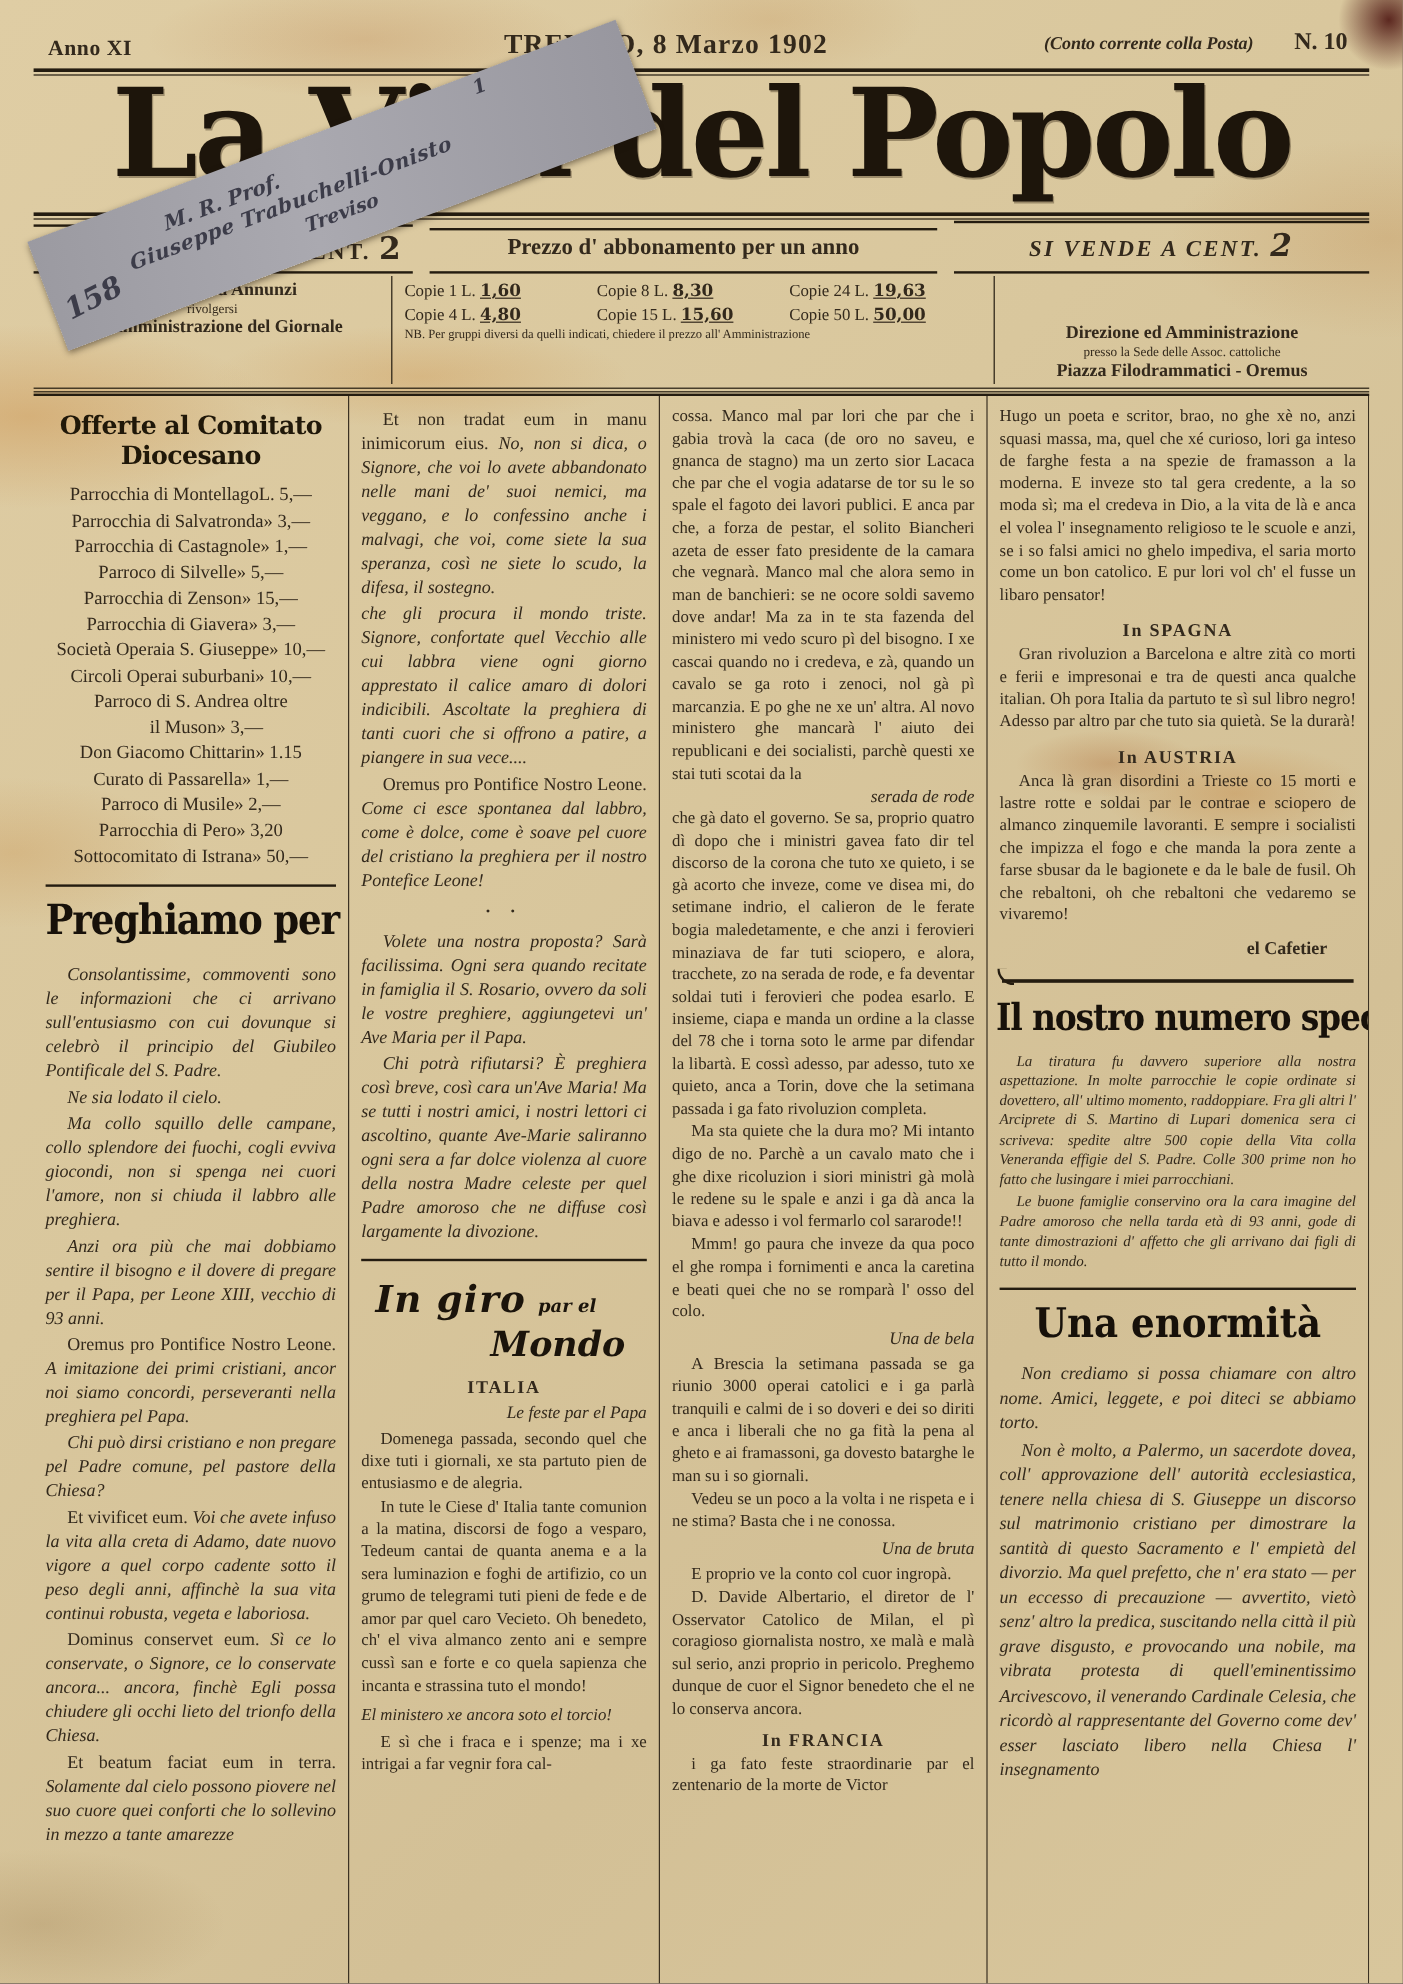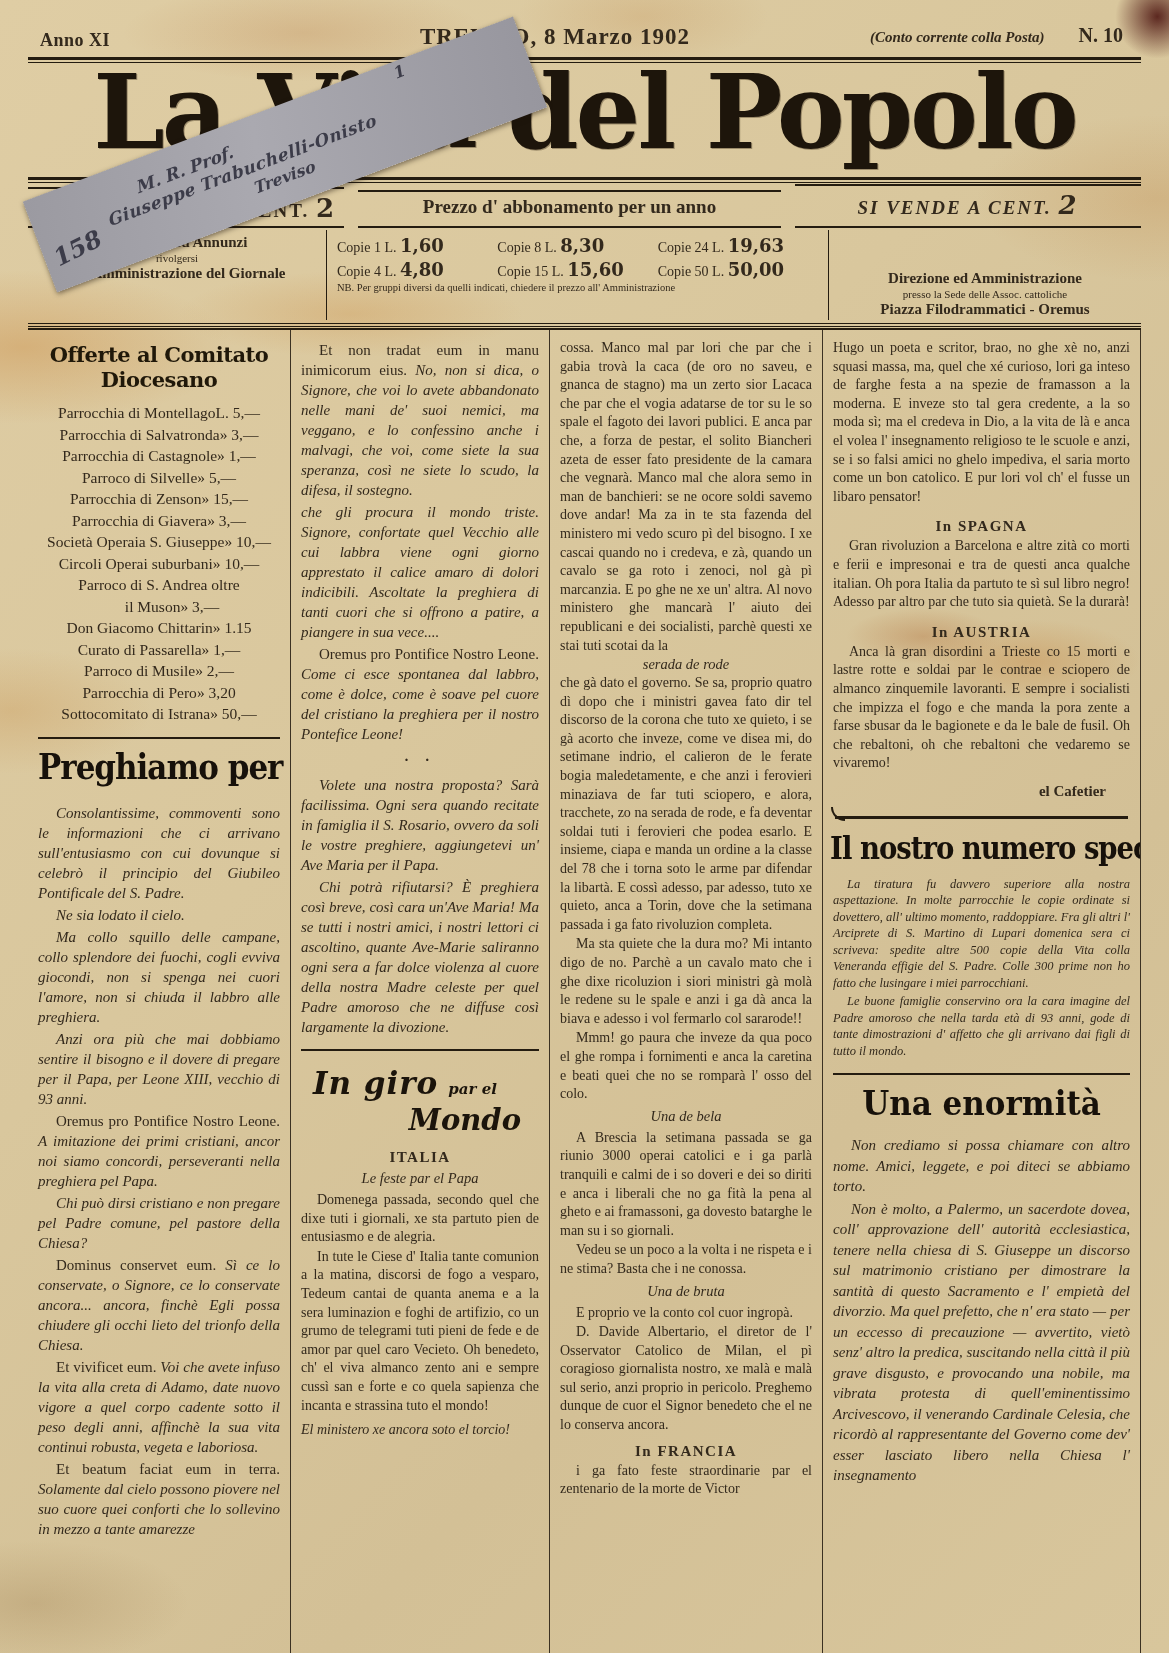--- a/index.html
+++ b/index.html
@@ -40,21 +40,21 @@
   .pb-right{width:330px;text-align:center;font-size:19px;letter-spacing:2px;margin-top:-3px;font-style:italic;}
   .big2{font-size:26px;font-family:"DejaVu Serif",serif;}
   .inforow{display:flex;margin:2px 28px 0;align-items:stretch;}
   .info-cell{padding:4px 6px 2px;text-align:center;}
   .info-left{width:286px;border-right:1px solid #241c10;}
   .info-mid{flex:1;border-right:1px solid #241c10;padding-left:10px;padding-right:10px;}
   .info-right{width:300px;margin-top:36px;}
   .info-b{font-weight:bold;font-size:15px;line-height:1.15;}
   .info-s{font-size:11px;line-height:1.2;}
   .price-grid{display:grid;grid-template-columns:1fr 1fr 1fr;font-size:14px;line-height:1.3;text-align:left;}
-  .price-grid .pv{font-weight:bold;font-family:"DejaVu Serif",serif;font-size:18px;}
+  .price-grid .pv{font-weight:bold;font-family:"DejaVu Serif",serif;font-size:14px;text-decoration:underline;}
   .nb{font-size:10.5px;margin-top:1px;text-align:left;}
   .rule-heavy{border-top:4px double #241c10;border-bottom:2px solid #241c10;height:1px;margin:3px 28px 0;}
   
   .paste-label{position:absolute;left:23px;top:106px;width:524px;height:97px;
     background:linear-gradient(100deg,#9b9aa1,#aaa9b0 45%,#97969e);
     transform:rotate(-20.7deg);box-shadow:0 2px 5px rgba(30,20,10,.5);
     display:flex;align-items:center;gap:14px;padding:4px 10px;box-sizing:border-box;
     color:#3c3c49;font-family:"DejaVu Serif",serif;font-style:italic;font-weight:bold;z-index:5;}
   .paste-num{font-size:24px;transform:rotate(-6deg);margin-top:28px;}
   .paste-lines{display:flex;flex-direction:column;transform:skewX(-6deg);line-height:1.25;}
@@ -83,21 +83,21 @@
   .big-head{font-family:"DejaVu Serif",serif;font-weight:bold;color:#17110a;
     font-size:31px;letter-spacing:-1px;text-align:center;transform:scale(1,1.12);
     margin:10px 0 18px;white-space:nowrap;}
   
   .dots{text-align:center;font-weight:bold;font-size:15px;letter-spacing:6px;margin:8px 0 6px;}
   .ingiro{margin:14px 0 4px;font-family:"DejaVu Serif",serif;font-style:italic;font-weight:bold;color:#1b140b;}
   .ingiro .t1{font-size:31px;letter-spacing:1px;margin-left:12px;}
   .ingiro .t2{font-size:15px;font-weight:bold;margin-left:10px;}
   .ingiro .t3{display:block;text-align:right;font-size:29px;margin:2px 18px 0 0;}
   .subhead{font-weight:bold;text-align:center;font-size:15px;letter-spacing:1.5px;margin:12px 0 2px;}
-  .subhead-it{font-style:italic;text-align:center;font-size:14.5px;margin:4px 0 4px;}
+  .subhead-it{font-style:italic;text-align:right;font-size:14.5px;margin:4px 0 4px;}
   .dia{font-size:14px;line-height:18.6px;text-align:justify;text-indent:16px;margin-top:1px;}
   
   .sig{text-align:right;font-weight:bold;font-size:15px;margin:10px 24px 2px 0;}
   .curl-rule{border-top:3px solid #241c10;margin:16px 2px 14px;position:relative;}
   .curl-rule .curl{position:absolute;left:-4px;top:-12px;width:12px;height:12px;
     border:2px solid #241c10;border-right:none;border-top:none;border-radius:0 0 0 14px;display:block;}
   .head2{font-family:"DejaVu Serif",serif;font-weight:bold;font-size:27px;letter-spacing:-1px;
     text-align:center;transform:scale(1.02,1.15);white-space:nowrap;color:#17110a;margin:2px 0 12px;}
   .small-it{font-size:12.5px;line-height:16.5px;font-style:italic;text-align:justify;text-indent:14px;margin-top:2px;}
   .head3{font-family:"DejaVu Serif",serif;font-weight:bold;font-size:31px;letter-spacing:0px;
@@ -236,22 +236,22 @@
           </div>
       </div>
       <div class="col-rule"></div>
       <div class="big-head">Preghiamo per il Papa</div>
       <p class="par it">Consolantissime, commoventi sono le informazioni che ci arrivano sull'entusiasmo con cui dovunque si celebrò il principio del Giubileo Pontificale del S. Padre.</p>
       <p class="par it">Ne sia lodato il cielo.</p>
       <p class="par it">Ma collo squillo delle campane, collo splendore dei fuochi, cogli evviva giocondi, non si spenga nei cuori l'amore, non si chiuda il labbro alle preghiera.</p>
       <p class="par it">Anzi ora più che mai dobbiamo sentire il bisogno e il dovere di pregare per il Papa, per Leone XIII, vecchio di 93 anni.</p>
       <p class="par it"><span class="rom">Oremus pro Pontifice Nostro Leone.</span> <span>A imitazione dei primi cristiani, ancor noi siamo concordi, perseveranti nella preghiera pel Papa.</span></p>
       <p class="par it">Chi può dirsi cristiano e non pregare pel Padre comune, pel pastore della Chiesa?</p>
+      <p class="par it"><span class="rom">Et vivificet eum.</span> <span>Voi che avete infuso la vita alla creta di Adamo, date nuovo vigore a quel corpo cadente sotto il peso degli anni, affinchè la sua vita continui robusta, vegeta e laboriosa.</span></p>
       <p class="par it"><span class="rom">Dominus conservet eum.</span> <span>Sì ce lo conservate, o Signore, ce lo conservate ancora... ancora, finchè Egli possa chiudere gli occhi lieto del trionfo della Chiesa.</span></p>
-      <p class="par it"><span class="rom">Et vivificet eum.</span> <span>Voi che avete infuso la vita alla creta di Adamo, date nuovo vigore a quel corpo cadente sotto il peso degli anni, affinchè la sua vita continui robusta, vegeta e laboriosa.</span></p>
       <p class="par it"><span class="rom">Et beatum faciat eum in terra.</span> <span>Solamente dal cielo possono piovere nel suo cuore quei conforti che lo sollevino in mezzo a tante amarezze</span></p>
     </div>
 
     <div class="vsep"></div>
 
     <div class="col c2">
       <p class="par it"><span class="rom">Et non tradat eum in manu inimicorum eius.</span> <span>No, non si dica, o Signore, che voi lo avete abbandonato nelle mani de' suoi nemici, ma veggano, e lo confessino anche i malvagi, che voi, come siete la sua speranza, così ne siete lo scudo, la difesa, il sostegno.</span></p>
       <p class="par it" style="text-indent:0;">che gli procura il mondo triste. Signore, confortate quel Vecchio alle cui labbra viene ogni giorno apprestato il calice amaro di dolori indicibili. Ascoltate la preghiera di tanti cuori che si offrono a patire, a piangere in sua vece....</p>
       <p class="par it"><span class="rom">Oremus pro Pontifice Nostro Leone.</span> <span>Come ci esce spontanea dal labbro, come è dolce, come è soave pel cuore del cristiano la preghiera per il nostro Pontefice Leone!</span></p>
       <div class="dots">· ·</div>
@@ -260,20 +260,21 @@
       <div class="col-rule"></div>
       <div class="ingiro">
         <span class="t1">In giro</span><span class="t2">par el</span>
         <span class="t3">Mondo</span>
       </div>
       <div class="subhead">ITALIA</div>
       <div class="subhead-it">Le feste par el Papa</div>
       <p class="dia">Domenega passada, secondo quel che dixe tuti i giornali, xe sta partuto pien de entusiasmo e de alegria.</p>
       <p class="dia">In tute le Ciese d' Italia tante comunion a la matina, discorsi de fogo a vesparo, Tedeum cantai de quanta anema e a la sera luminazion e foghi de artifizio, co un grumo de telegrami tuti pieni de fede e de amor par quel caro Vecieto. Oh benedeto, ch' el viva almanco zento ani e sempre cussì san e forte e co quela sapienza che incanta e strassina tuto el mondo!</p>
       <p class="dia it" style="text-indent:0;margin-top:6px;">El ministero xe ancora soto el torcio!</p>
+      <p class="dia" style="margin-top:4px;">E sì che i fraca e i spenze; ma i xe intrigai a far vegnir fora cal-</p>
     </div>
 
     <div class="vsep"></div>
 
     <div class="col c3">
       <p class="dia" style="text-indent:0;">cossa. Manco mal par lori che par che i gabia trovà la caca (de oro no saveu, e gnanca de stagno) ma un zerto sior Lacaca che par che el vogia adatarse de tor su le so spale el fagoto dei lavori publici. E anca par che, a forza de pestar, el solito Biancheri azeta de esser fato presidente de la camara che vegnarà. Manco mal che alora semo in man de banchieri: se ne ocore soldi savemo dove andar! Ma za in te sta fazenda del ministero mi vedo scuro pì del bisogno. I xe cascai quando no i credeva, e zà, quando un cavalo se ga roto i zenoci, nol gà pì marcanzia. E po ghe ne xe un' altra. Al novo ministero ghe mancarà l' aiuto dei republicani e dei socialisti, parchè questi xe stai tuti scotai da la</p>
       <div class="subhead-it" style="margin:1px 0;">serada de rode</div>
       <p class="dia" style="text-indent:0;">che gà dato el governo. Se sa, proprio quatro dì dopo che i ministri gavea fato dir tel discorso de la corona che tuto xe quieto, i se gà acorto che inveze, come ve disea mi, do setimane indrio, el calieron de le ferate bogia maledetamente, e che anzi i ferovieri minaziava de far tuti sciopero, e alora, tracchete, zo na serada de rode, e fa deventar soldai tuti i ferovieri che podea esarlo. E insieme, ciapa e manda un ordine a la classe del 78 che i torna soto le arme par difendar la libartà. E cossì adesso, par adesso, tuto xe quieto, anca a Torin, dove che la setimana passada i ga fato rivoluzion completa.</p>
       <p class="dia">Ma sta quiete che la dura mo? Mi intanto digo de no. Parchè a un cavalo mato che i ghe dixe ricoluzion i siori ministri gà molà le redene su le spale e anzi i ga dà anca la biava e adesso i vol fermarlo col sararode!!</p>
       <p class="dia">Mmm! go paura che inveze da qua poco el ghe rompa i fornimenti e anca la caretina e beati quei che no se romparà l' osso del colo.</p>

